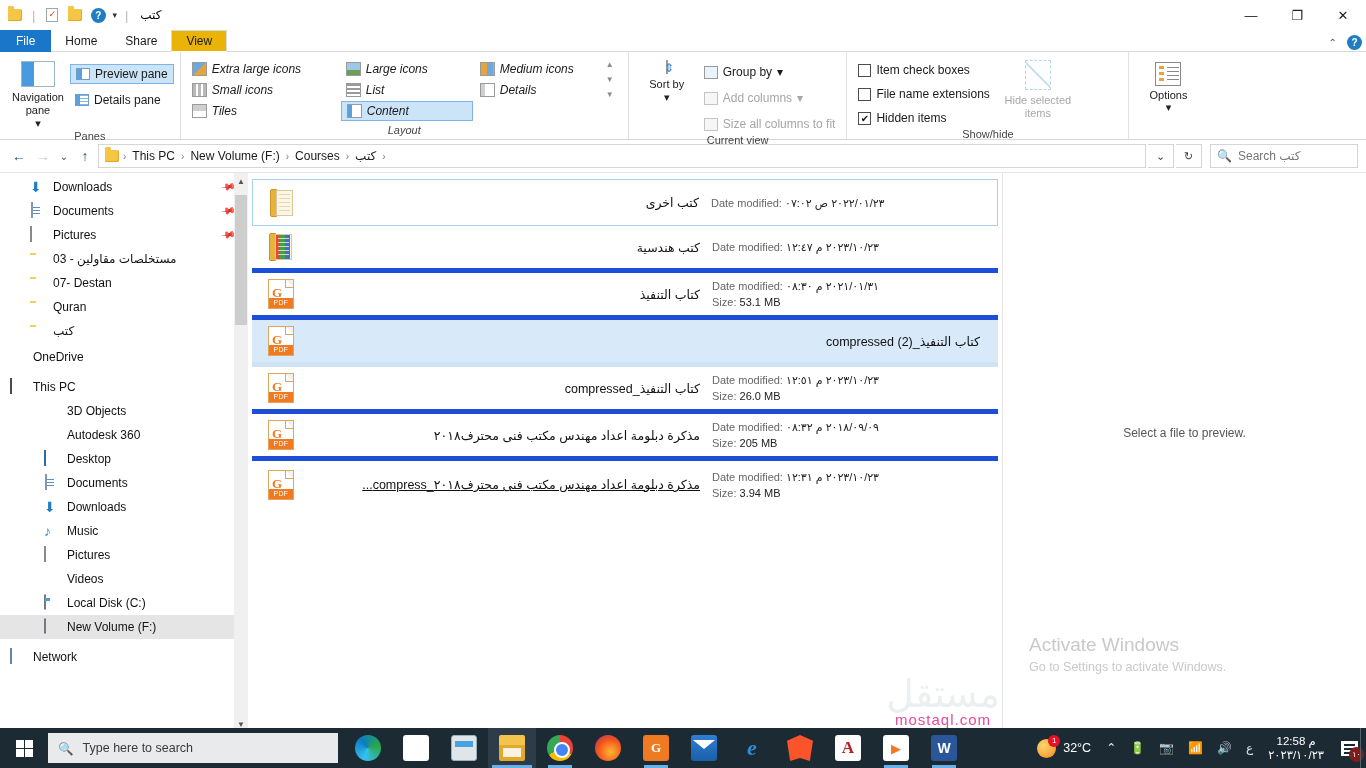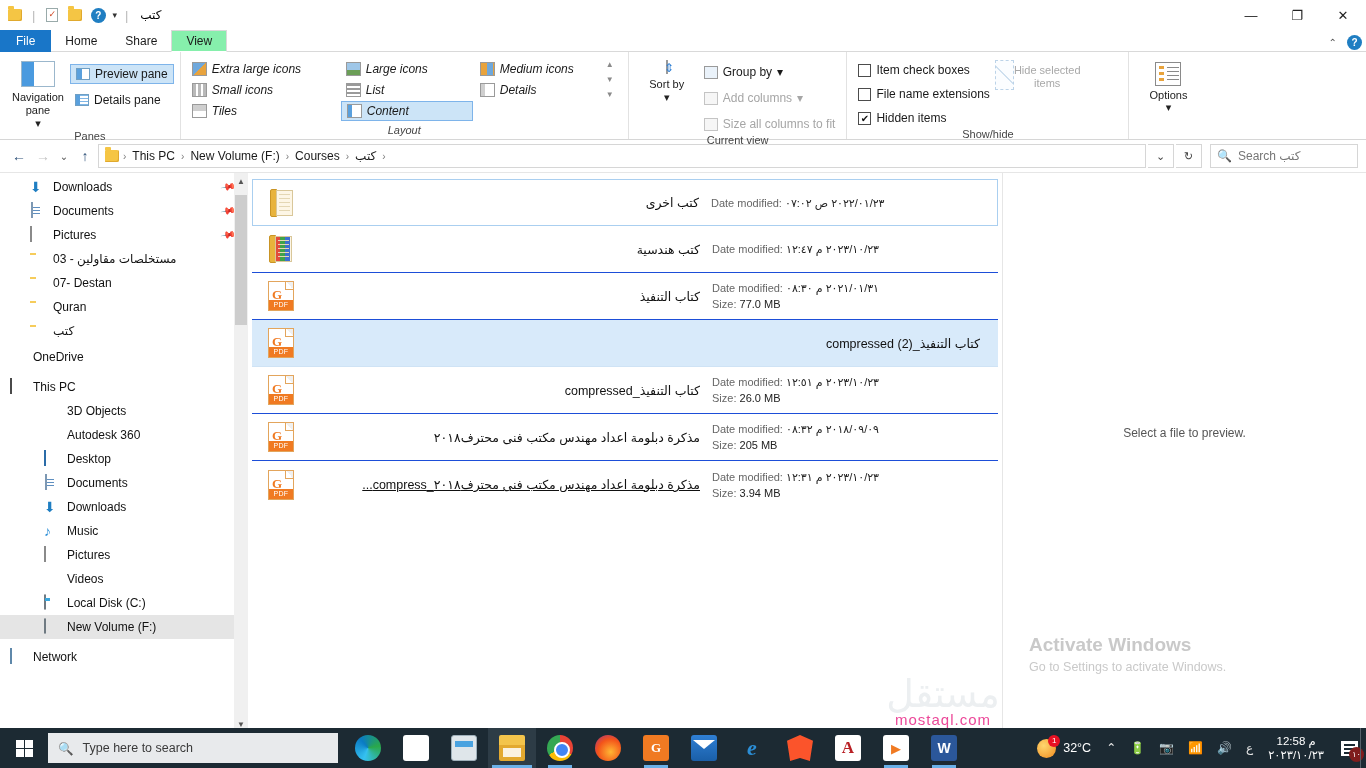--- a/index.html
+++ b/index.html
@@ -23,21 +23,21 @@
   .dropcaret { font-size:9px; color:#333; }
   .title-text { font-size:12px; color:#000; margin-left:4px; direction:rtl; }
   .wincontrols { position:absolute; right:0; top:0; display:flex; }
   .wc { width:46px; height:30px; display:flex; align-items:center; justify-content:center; font-size:13px; color:#222; }
 
   
   .tabbar { height:22px; display:flex; align-items:flex-end; background:#fff; position:relative; }
   .tabbar:after { content:""; position:absolute; left:0; right:0; bottom:0; height:1px; background:#d9d9d9; }
   .tab { height:22px; padding:0 14px; display:flex; align-items:center; font-size:12px; color:#1a1a1a; position:relative; z-index:2; }
   .tab.file { background:#1976c8; color:#fff; padding:0 16px; height:22px; }
-  .tab.active { background:#86efac; border:1px solid #d9d9d9; border-bottom:1px solid #fff; }
+  .tab.active { background:#eab308; border:1px solid #d9d9d9; border-bottom:1px solid #fff; }
   .tab-right { position:absolute; right:4px; bottom:2px; display:flex; align-items:center; gap:10px; z-index:3; }
   .tab-caret { font-size:10px; color:#555; }
   .tab-help { width:15px; height:15px; border-radius:50%; background:#1f7ec2; color:#fff; font-size:10px; font-weight:bold; display:flex; align-items:center; justify-content:center; }
 
   
   .ribbon { height:88px; background:#fff; border-bottom:1px solid #d6d6d6; display:flex; align-items:stretch; }
   .rgroup { display:flex; flex-direction:column; border-right:1px solid #e2e2e2; padding:4px 6px 0 6px; position:relative; }
   .rgroup-body { flex:1; display:flex; align-items:flex-start; }
   .rgroup-label { text-align:center; font-size:11px; color:#444; padding-bottom:3px; }
 
@@ -66,21 +66,21 @@
   .vi-tile { background:linear-gradient(to bottom,#cfcfcf 0 6px,#fff 6px); }
   .vi-cont { background:linear-gradient(to right,#5aa0dd 0 4px,#fff 4px); }
 
   .sortglyph { width:26px; height:30px; border:1px solid #9a9a9a; background:repeating-linear-gradient(to bottom,#e7e7e7 0 2px,#fff 2px 4px); position:relative; }
   .sortarrow { position:absolute; right:-7px; top:2px; color:#2e7fd4; font-size:12px; line-height:10px; }
   .cv-ico { width:14px; height:13px; border:1px solid #9a9a9a; background:#eaf2fa; }
   .cv-ico.dim { border-color:#c4c4c4; background:#f6f6f6; }
 
   .chk { width:13px; height:13px; border:1px solid #4c4c4c; background:#fff; display:inline-flex; align-items:center; justify-content:center; font-size:10px; color:#111; }
   .showhide-col { display:flex; flex-direction:column; gap:4px; padding-top:4px; }
-  .hide-sel { width:86px; display:flex; align-items:center; padding-top:4px; font-size:11px; color:#a8a8a8; text-align:center; line-height:13px; }
+  .hide-sel { width:86px; display:flex; flex-direction:column; align-items:center; padding-top:4px; font-size:11px; color:#a8a8a8; text-align:center; line-height:13px; }
   .doc-glyph { width:26px; height:30px; border:1px dashed #bcd3e8; background:#fbfdff; position:relative; margin-bottom:4px; }
   .doc-glyph:after { content:""; position:absolute; left:0; bottom:0; width:100%; height:100%; background:linear-gradient(45deg,transparent 48%,#cfe0ef 48%,#cfe0ef 52%,transparent 52%); }
   .options-btn { width:66px; display:flex; flex-direction:column; align-items:center; padding-top:6px; font-size:11px; color:#222; }
   .opt-glyph { width:26px; height:24px; border:1px solid #8a8a8a; background:#fff; position:relative; margin-bottom:3px; }
   .opt-glyph:before { content:""; position:absolute; left:3px; top:3px; width:5px; height:16px; background:repeating-linear-gradient(to bottom,#e8a33d 0 3px,#fff 3px 6px); }
   .opt-glyph:after { content:""; position:absolute; left:11px; top:4px; width:12px; height:14px; background:repeating-linear-gradient(to bottom,#8a8a8a 0 1px,#fff 1px 4px); }
   .scrollcol { width:14px; display:flex; flex-direction:column; justify-content:flex-start; align-items:center; gap:6px; padding-top:4px; color:#8a8a8a; font-size:8px; }
 
   
   .addressbar { height:32px; display:flex; align-items:center; gap:2px; padding:0 8px; background:#fff; }
@@ -121,21 +121,21 @@
   .ni-disk.c:after { content:""; position:absolute; left:1px; top:3px; width:5px; height:3px; background:#3ba7dd; }
   .ni-net { width:15px; height:13px; background:linear-gradient(to bottom,#cfe3f2,#7aa8cc); border:1px solid #5f88aa; margin-top:2px; }
 
   .navscroll { position:absolute; right:0; top:0; width:14px; height:100%; background:#f0f0f0; }
   .navscroll .thumb { position:absolute; left:1px; top:22px; width:12px; height:130px; background:#cdcdcd; }
   .navscroll .up, .navscroll .dn { position:absolute; left:0; width:14px; height:16px; display:flex; align-items:center; justify-content:center; font-size:8px; color:#555; }
   .navscroll .up { top:0; } .navscroll .dn { bottom:0; }
 
   .filepane { flex:1; position:relative; background:#fff; }
   .filelist { padding:6px 4px 0 4px; }
-  .frow { height:47px; display:flex; align-items:center; padding:0 6px 0 12px; position:relative; border-bottom:1px solid #1d4ed8; }
+  .frow { height:47px; display:flex; align-items:center; padding:0 6px 0 12px; position:relative; border-bottom:5px solid #1d4ed8; }
   .frow.sel { background:#d8eafa; border-bottom-color:#cfe3f5; }
   .frow.focus { background:#fff; border:1px solid #aacff0; }
   .ficon { width:34px; flex:0 0 34px; display:flex; align-items:center; justify-content:center; }
   .fname { flex:1; font-size:12.5px; color:#111; direction:rtl; text-align:right; padding-right:12px; white-space:nowrap; overflow:hidden; text-overflow:ellipsis; }
   .fmeta { width:280px; flex:0 0 280px; font-size:11px; color:#666; line-height:16px; }
   .fmeta .lbl { color:#666;margin-top:13px; }
   .fmeta .val { color:#222; }
 
   .bookicon { width:24px; height:28px; position:relative; }
   .bookicon .spine { position:absolute; left:0; top:0; width:7px; height:28px; background:#e8b33c; border:1px solid #c99425; border-radius:2px 0 0 2px; }
@@ -144,21 +144,21 @@
   .bookicon.color .pages { background:linear-gradient(to right,#e24b3c 0 4px,#3fa24a 4px 9px,#3c6fd0 9px 14px,#fdf6e6 14px); }
 
   .pdficon { width:26px; height:30px; background:#fff; border:1px solid #e3a55c; position:relative; }
   .pdficon .corner { position:absolute; right:0; top:0; width:8px; height:8px; background:linear-gradient(225deg,#f0f0f0 50%,transparent 50%); border-left:1px solid #e3a55c; border-bottom:1px solid #e3a55c; }
   .pdficon .g { position:absolute; left:3px; top:5px; font-size:13px; font-weight:bold; color:#f07a22; font-family:"Liberation Serif",serif; }
   .pdficon .tag { position:absolute; left:0; bottom:0; width:100%; height:10px; background:#f07a22; color:#fff; font-size:7px; text-align:center; line-height:10px; letter-spacing:.3px; }
 
   .previewpane { width:364px; flex:0 0 364px; border-left:1px solid #e6e6e6; position:relative; display:flex; align-items:center; justify-content:center; background:#fff; }
   .preview-text { font-size:12px; color:#555; margin-top:-40px; }
   .activate { position:absolute; left:26px; bottom:58px; }
-  .activate h3 { font-size:19px; font-weight:bold; color:#c9c9c9; }
+  .activate h3 { font-size:19px; font-weight:normal; color:#c9c9c9; }
   .activate p { font-size:12.5px; color:#c9c9c9; margin-top:4px; }
 
   .watermark { position:absolute; left:580px; bottom:4px; width:230px; text-align:center; pointer-events:none; }
   .wm-ar { font-size:38px; color:#eceff1; direction:rtl; font-family:"DejaVu Sans", sans-serif; line-height:1; }
   .wm-lat { font-size:15px; color:#ec4899; letter-spacing:1px; margin-top:-2px; }
 
   
   .statusbar { height:24px; border-top:1px solid #e6e6e6; display:flex; align-items:center; padding:0 10px; font-size:12px; color:#1a4f7a; position:relative; background:#fff; }
   .statusbar .sep { width:1px; height:14px; background:#dcdcdc; margin-left:12px; }
   .viewtoggles { position:absolute; right:10px; display:flex; gap:8px; align-items:center; }
@@ -548,21 +548,21 @@
           <div class="ficon">
             <span class="pdficon">
                 <span class="corner"></span>
                 <span class="g">G</span>
                 <span class="tag">PDF</span>
               </span>
           </div>
           <div class="fname">كتاب التنفيذ</div>
           <div class="fmeta">
             <div><span class="lbl">Date modified:</span> <span class="val">٢٠٢١/٠١/٣١ م ٠٨:٣٠</span></div>
-            <div><span class="lbl">Size:</span> <span class="val">77.0 MB</span></div>
+            <div><span class="lbl">Size:</span> <span class="val">53.1 MB</span></div>
           </div>
         </div>
 
         <div class="frow sel">
           <div class="ficon">
             <span class="pdficon">
                 <span class="corner"></span>
                 <span class="g">G</span>
                 <span class="tag">PDF</span>
               </span>

